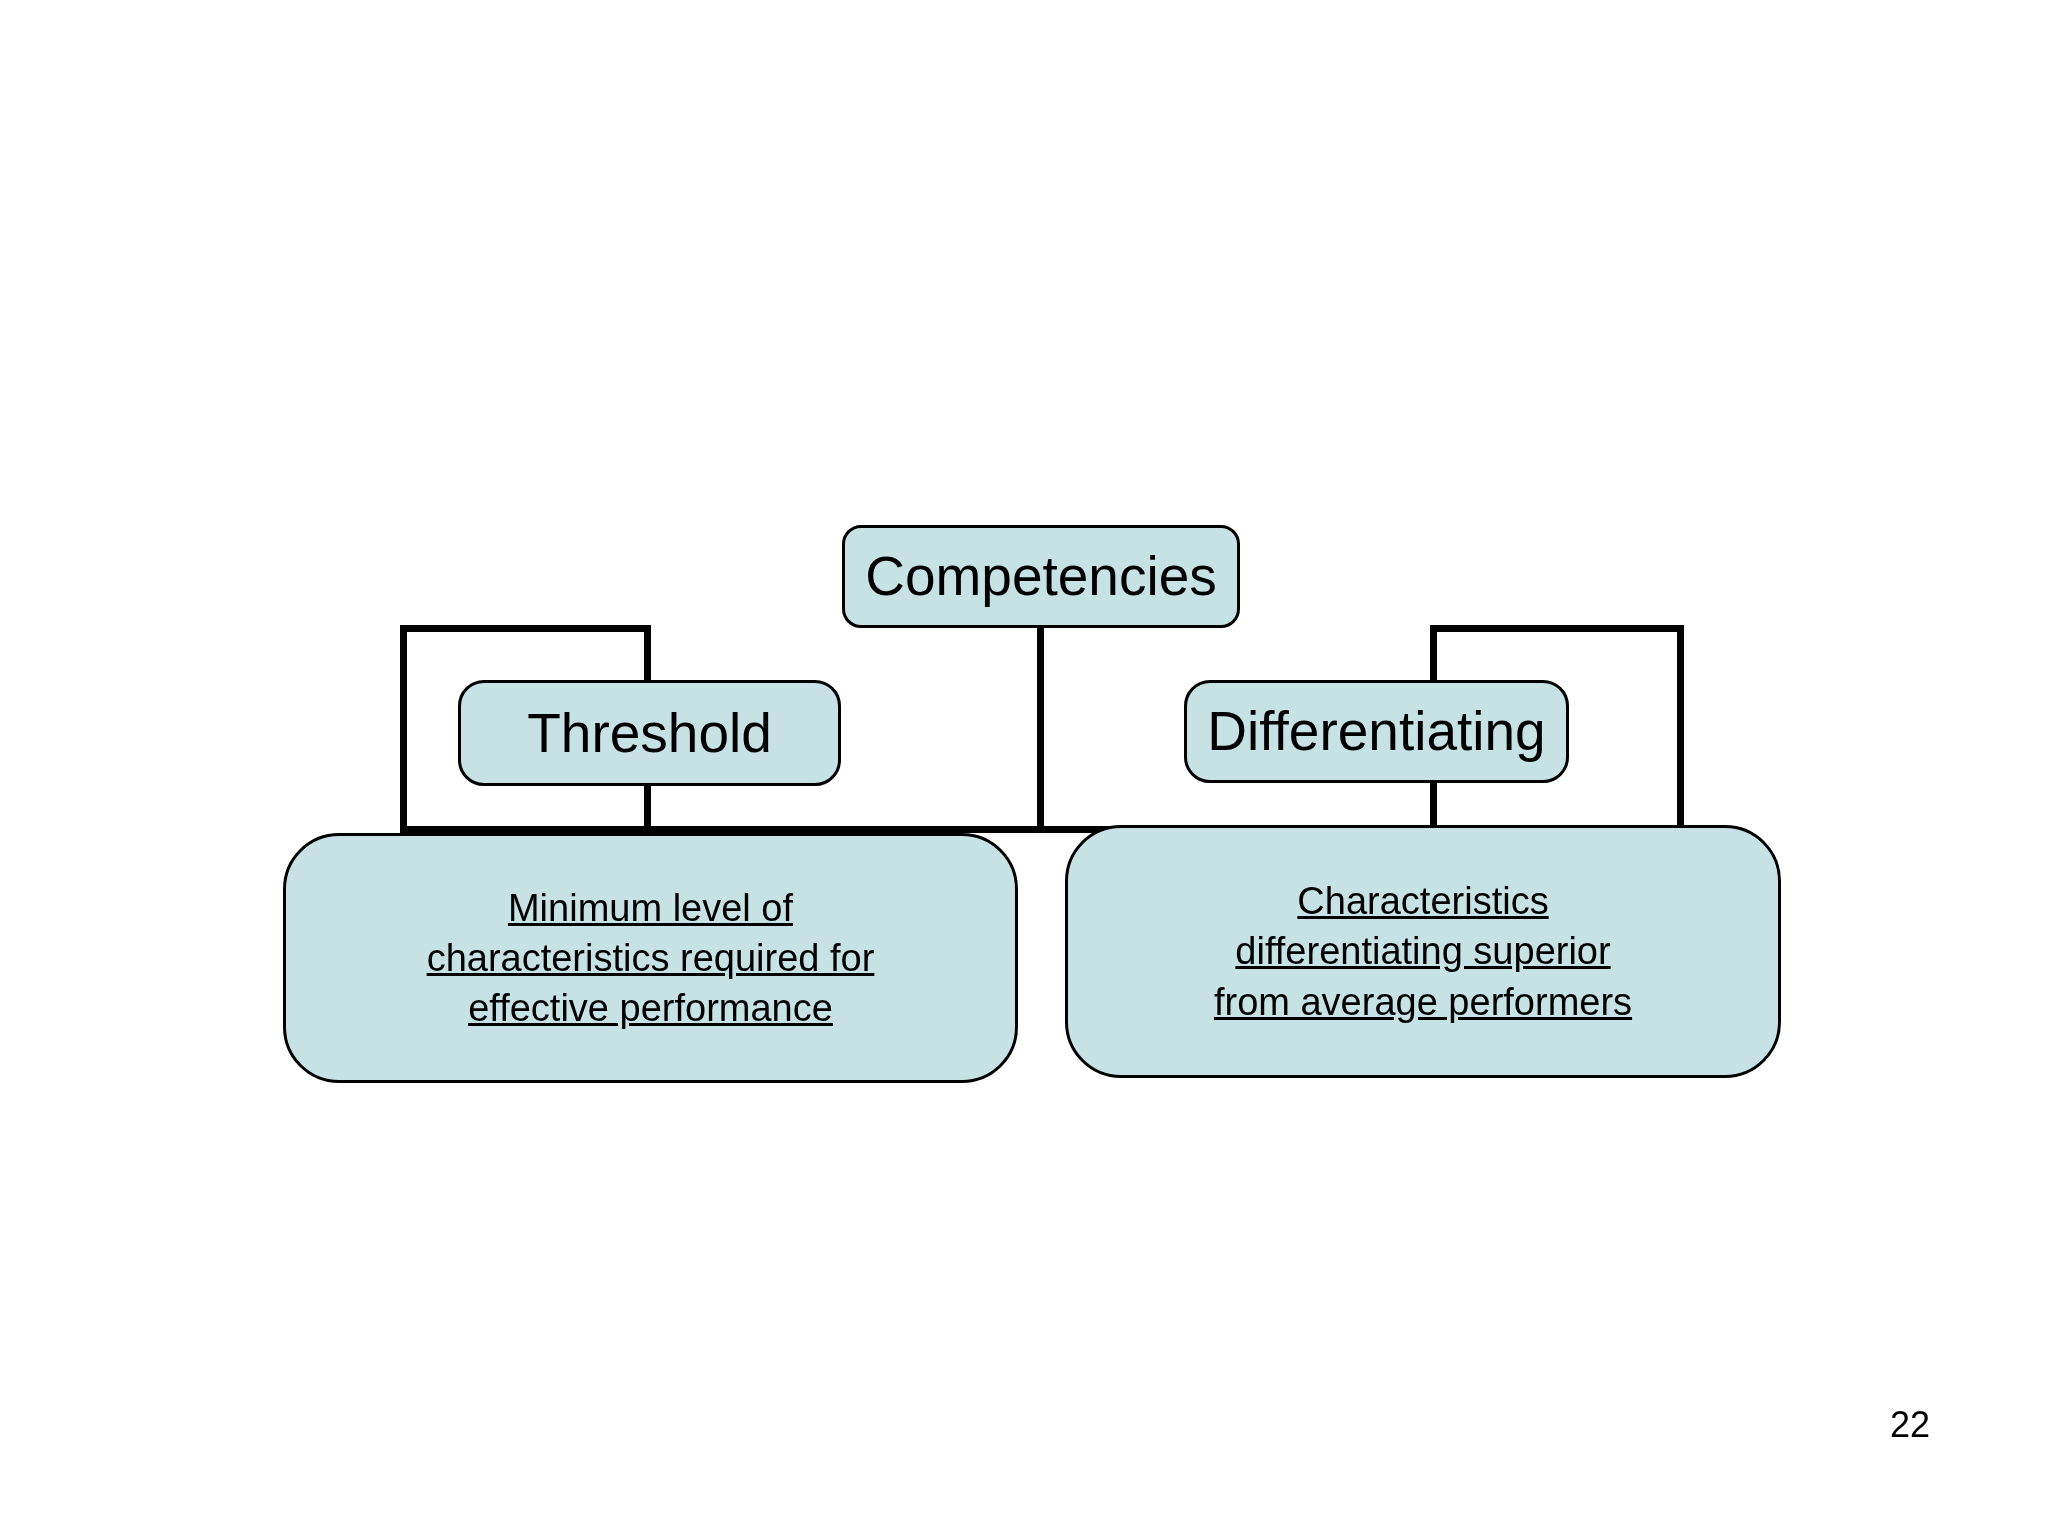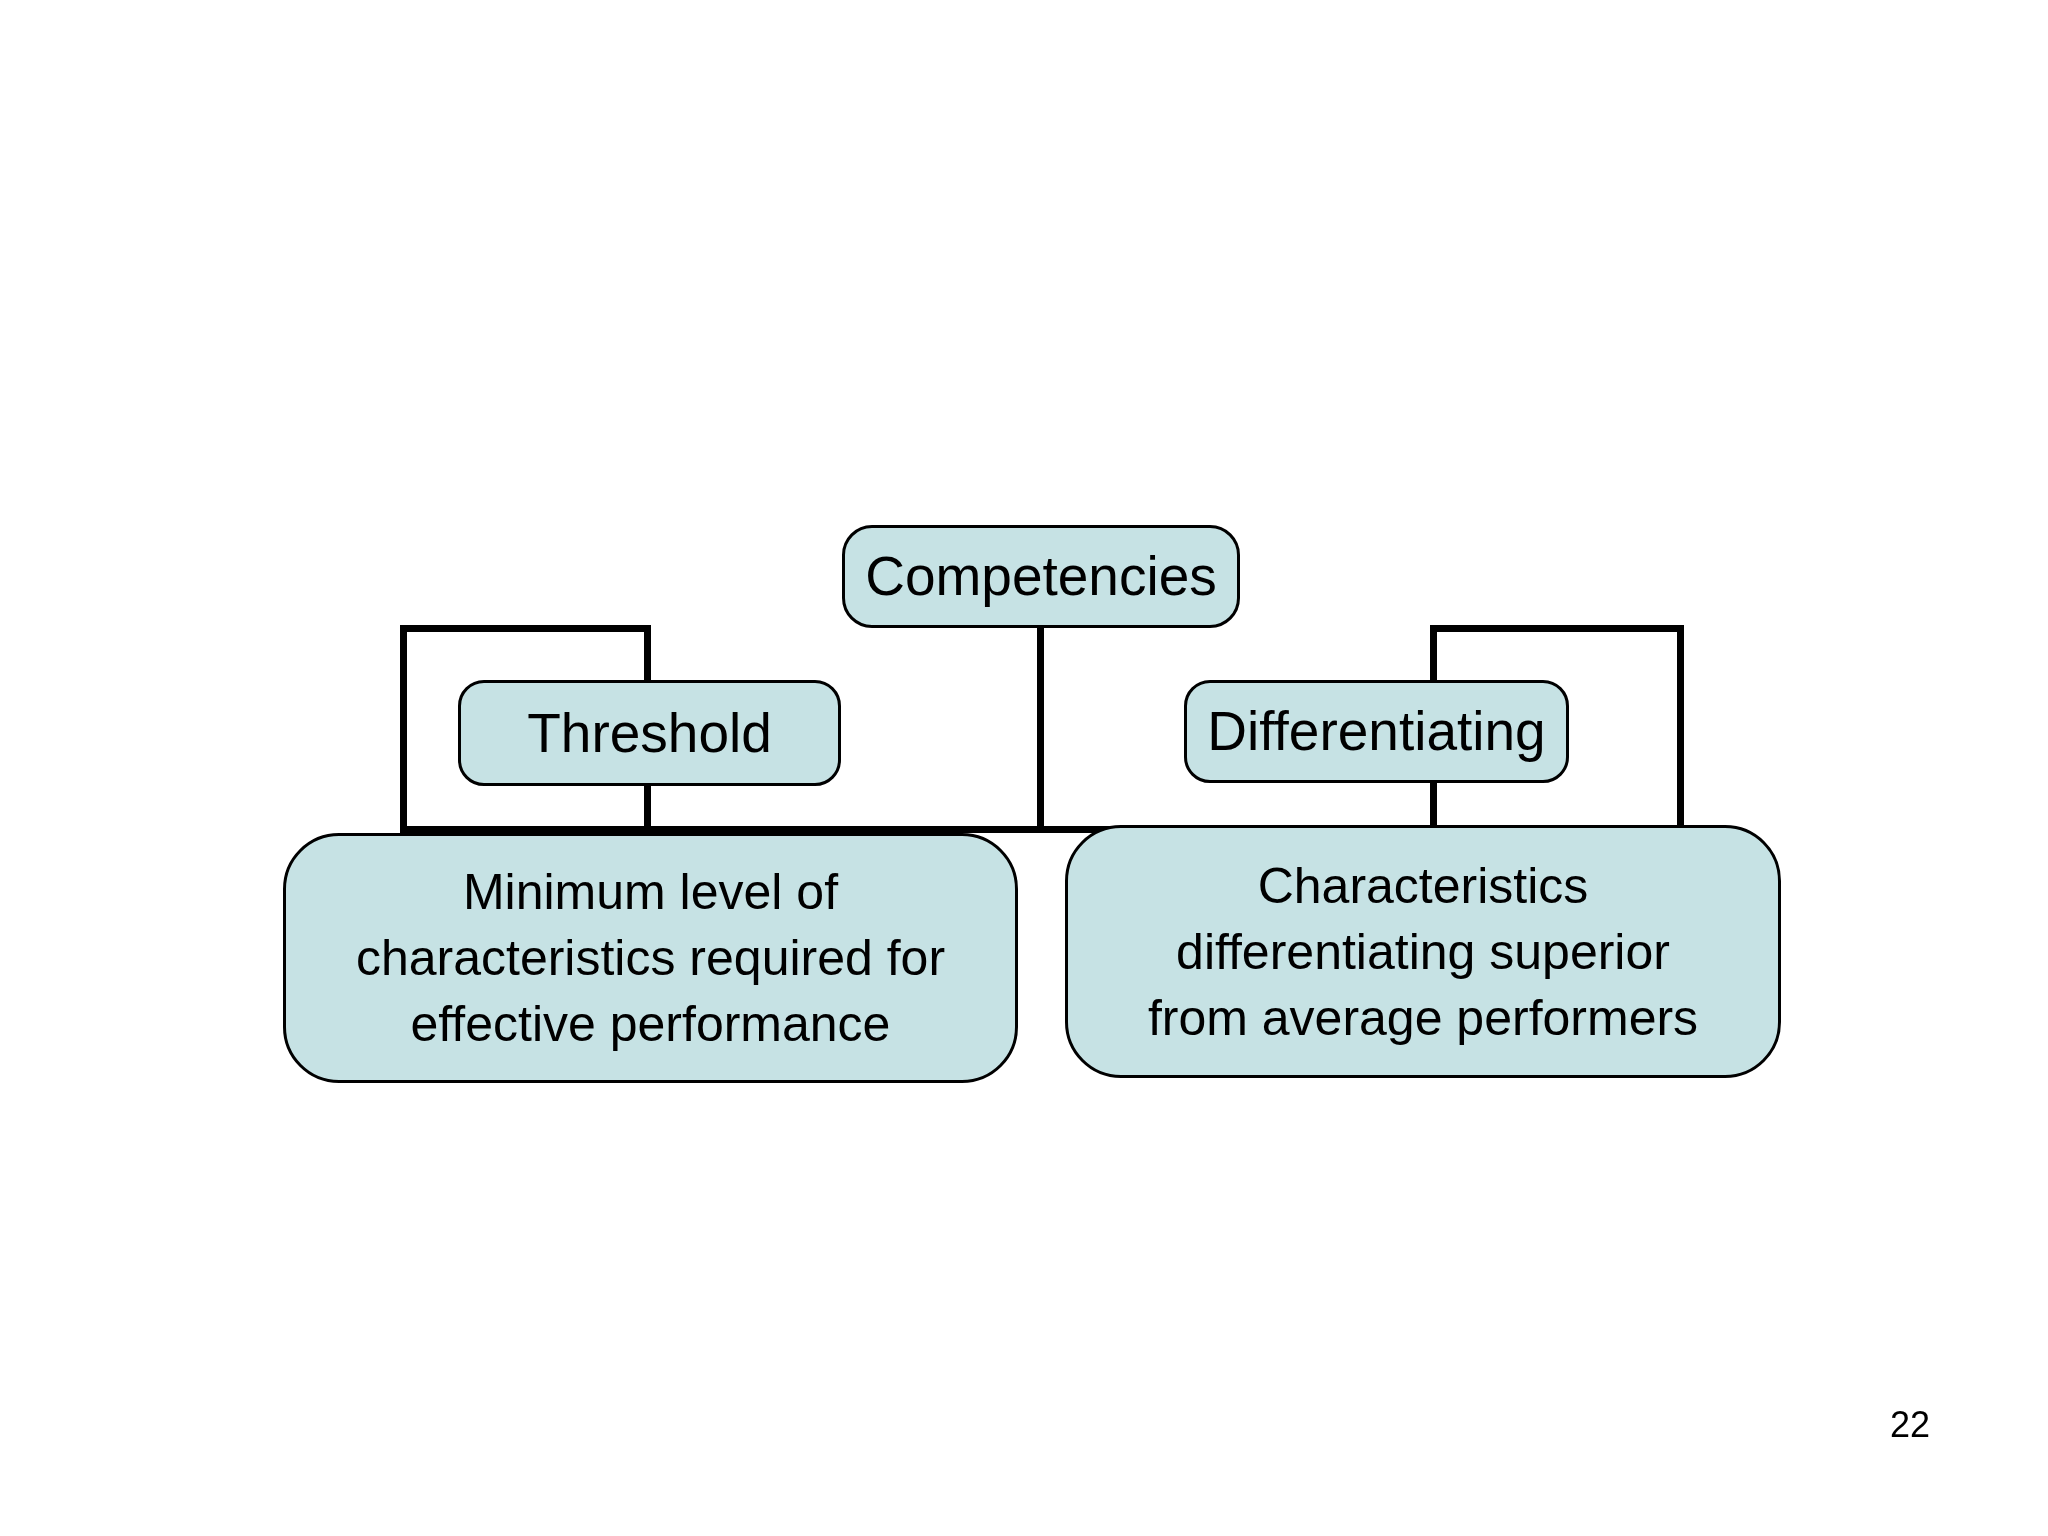--- a/index.html
+++ b/index.html
@@ -39,30 +39,31 @@
     position: absolute;
     background: var(--box_fill);
     border: 3px solid var(--box_border);
     box-sizing: border-box;
     display: flex;
     align-items: center;
     justify-content: center;
     text-align: center;
   }
   .node-label { font-size: 55px; line-height: 1.1; }
-  .node-root          { left: 842px;  top: 525px; width: 398px; height: 103px; border-radius: 30px; }
+  .node-root          { left: 842px;  top: 525px; width: 398px; height: 103px; border-radius: 19px; }
   .node-threshold     { left: 458px;  top: 680px; width: 383px; height: 106px; border-radius: 26px; }
   .node-differentiating { left: 1184px; top: 680px; width: 385px; height: 103px; border-radius: 26px; }
   .node-desc          { border-radius: 56px; }
   .node-desc-left     { left: 283px;  top: 833px; width: 735px; height: 250px; }
   .node-desc-right    { left: 1065px; top: 825px; width: 716px; height: 253px; }
   .desc-text {
-    font-size: 50px;
+    font-size: 38px;
     line-height: 1.32;
     white-space: pre-line;
+    text-decoration: underline;
   }
   .page-number {
     position: absolute;
     top: 1404px;
     right: 118px;
     font-size: 36px;
     color: var(--text);
   }
 </style>
 </head>

